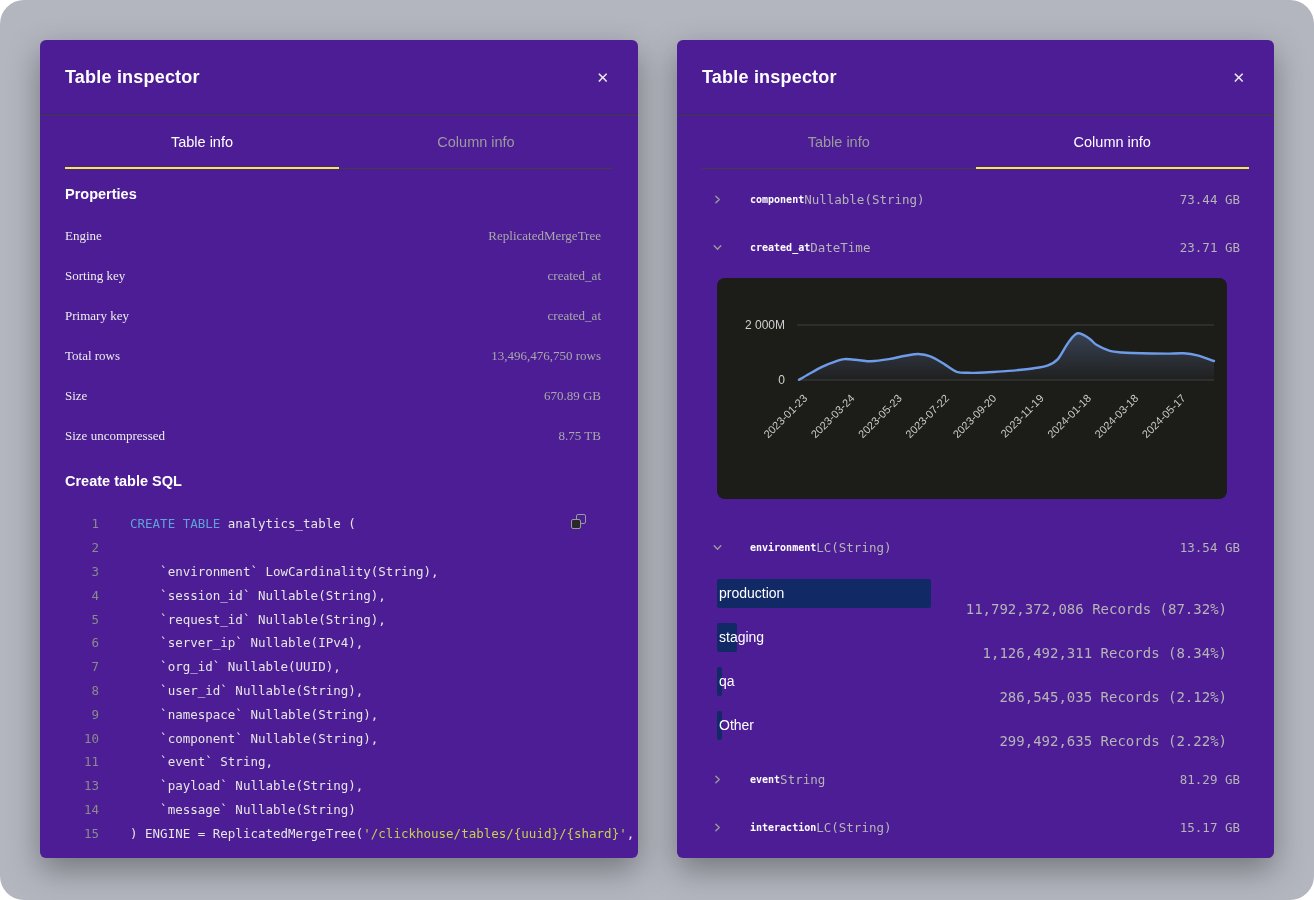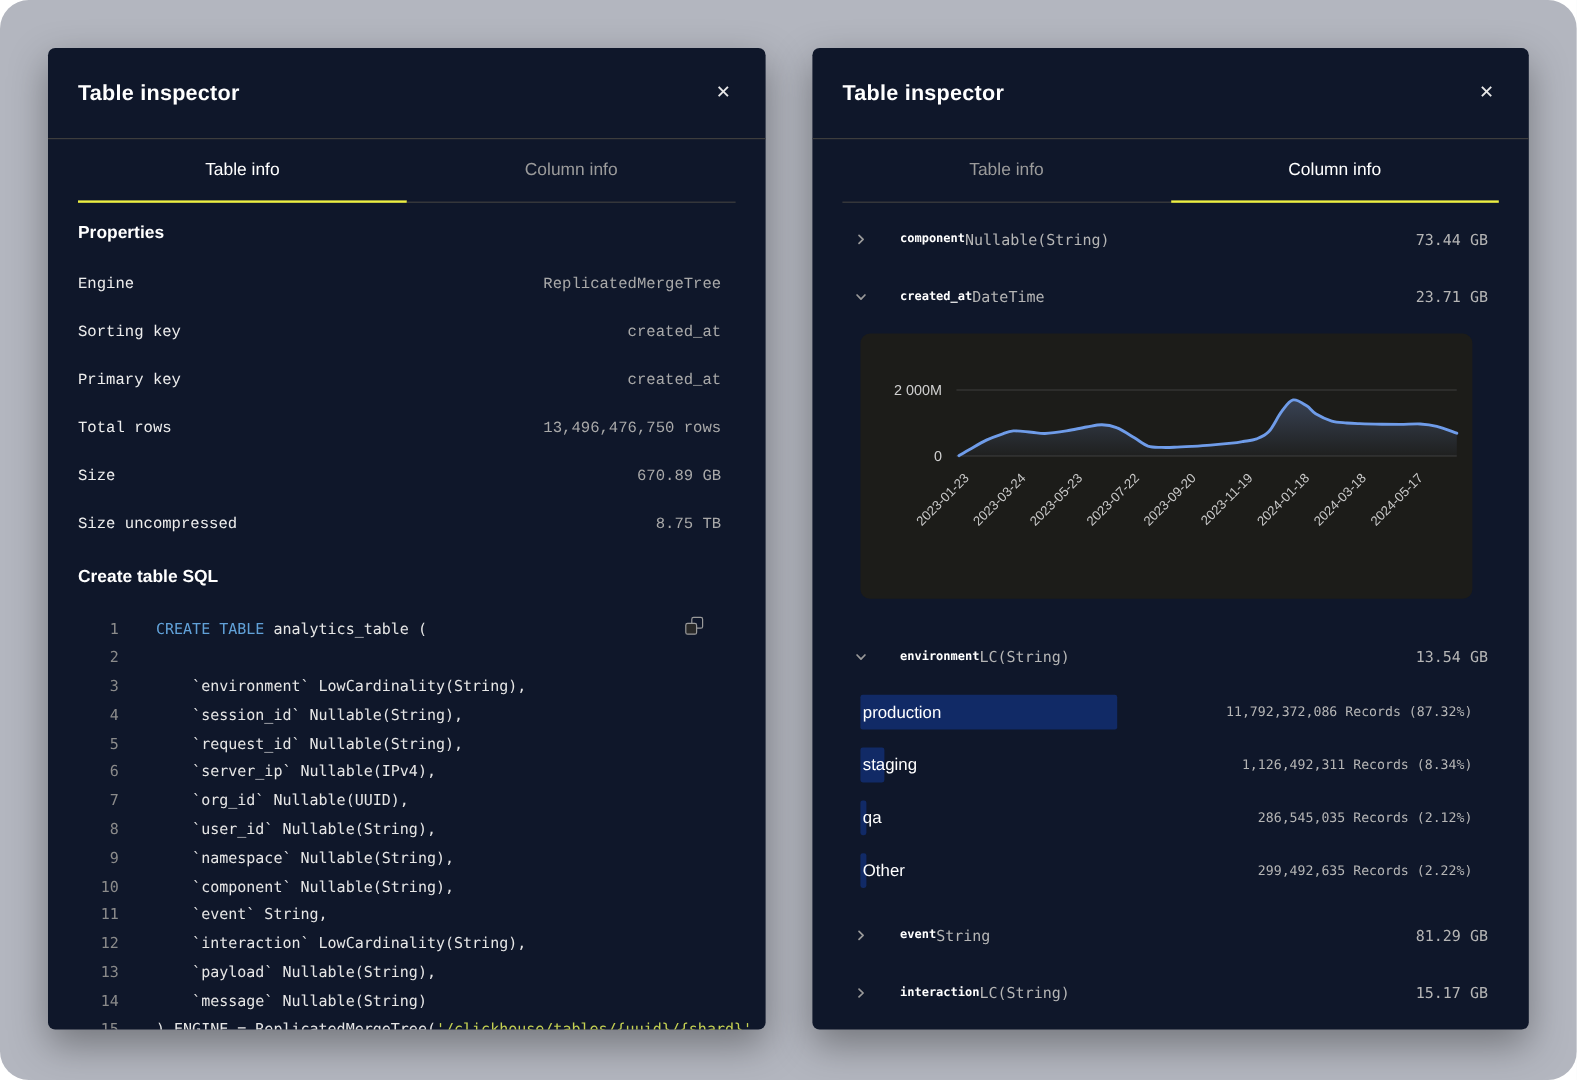--- a/index.html
+++ b/index.html
@@ -1,39 +1,39 @@
 <!DOCTYPE html>
 <html><head>
 <meta charset="utf-8">
 <style>
   html,body{margin:0;padding:0;background:#ffffff;}
   body{width:1314px;height:900px;font-family:"Liberation Sans",sans-serif;-webkit-font-smoothing:antialiased;}
   .canvas{position:relative;width:1314px;height:900px;background:#b3b6bf;border-radius:24px;overflow:hidden;}
-  .panel{position:absolute;top:40px;width:598px;height:818px;background:#0f172a;border-radius:6px;overflow:hidden;
+  .panel{position:absolute;top:40px;width:598px;height:818px;background:#4c1d95;border-radius:6px;overflow:hidden;
          box-shadow:0 12px 32px rgba(0,0,0,.35);}
   #left-panel{left:40px;}
   #right-panel{left:677px;width:597px;}
 
   
   .panel-header{height:76px;display:flex;align-items:center;justify-content:space-between;
                 padding:0 25px;border-bottom:1px solid #3d3d3d;box-sizing:border-box;}
   .panel-title{color:#ffffff;font-size:18px;font-weight:bold;letter-spacing:.2px;}
   .close-btn{background:none;border:none;color:#e8e8e8;font-size:15px;line-height:1;cursor:pointer;padding:4px;}
 
   
   .tabs{display:flex;margin:0 25px;height:53px;}
   .tab{flex:1;display:flex;align-items:center;justify-content:center;font-size:14.5px;color:#9b9b9b;
        border-bottom:1px solid #3f3f3f;cursor:pointer;box-sizing:border-box;}
   .tab.active{color:#ffffff;border-bottom:2.5px solid #edef43;}
 
   
   .content{padding:0 25px;}
   .section-heading{color:#ffffff;font-size:14.5px;font-weight:bold;margin:12px 0 9px;line-height:26px;}
   .prop-row{height:40px;display:flex;align-items:center;justify-content:space-between;
-            font-family:Liberation Mono, monospace;font-size:13px;}
+            font-family:Liberation Serif, serif;font-size:13px;}
   .prop-label{color:#ededed;}
   .prop-value{color:#a9a9a9;padding-right:12px;}
 
   .sql-wrap{position:relative;margin-top:18px;}
   .copy-btn{position:absolute;top:0;right:24px;width:18px;height:18px;background:none;border:none;cursor:pointer;padding:0;}
   .copy-icon{position:relative;display:block;width:15px;height:15px;}
   .copy-icon::after{content:"";position:absolute;right:0;top:0;width:8px;height:8px;border:1.4px solid #9a9a9a;border-radius:2px;}
   .copy-icon::before{content:"";position:absolute;left:0;bottom:0;width:8px;height:8px;border:1.4px solid #9a9a9a;border-radius:2px;background:#292929;z-index:1;}
   .sql-line{display:flex;height:23.8px;align-items:center;font-family:"DejaVu Sans Mono",monospace;font-size:12.5px;white-space:pre;}
   .lnum{width:34px;text-align:right;color:#8b8b8b;flex:none;}
@@ -50,22 +50,22 @@
   .col-type{color:#b5b5b5;font-family:"DejaVu Sans Mono",monospace;font-size:12.5px;text-align:left;}
   .col-size{color:#b5b5b5;font-family:"DejaVu Sans Mono",monospace;font-size:12.5px;text-align:right;padding-right:9px;}
 
   .chart-block{margin:7px 22px 24px 15px;height:221px;background:#1c1c19;border-radius:8px;}
   .chart-block svg{display:block;}
 
   .values-block{margin-bottom:8px;}
   .value-row{position:relative;height:44px;}
   .value-bar{position:absolute;left:15px;top:7.5px;height:29px;background:#112a66;border-radius:2px;}
   .value-label{position:absolute;left:17px;top:0;height:44px;display:flex;align-items:center;color:#ffffff;font-size:14px;z-index:1;}
-  .value-records{position:absolute;right:22px;top:0;height:44px;display:flex;align-items:center;
-                 color:#b5b5b5;font-family:"DejaVu Sans Mono",monospace;font-size:11px;}
+  .value-records{position:absolute;right:22px;top:16px;height:44px;display:flex;align-items:center;
+                 color:#b5b5b5;font-family:"DejaVu Sans Mono",monospace;font-size:14px;}
 </style>
 </head>
 <body>
 
 <div class="canvas">
 
   <section class="panel" id="left-panel">
     <header class="panel-header">
       <div class="panel-title">Table inspector</div>
       <button class="close-btn">
@@ -114,21 +114,20 @@
             <div class="sql-line"><span class="lnum">2</span></div>
             <div class="sql-line"><span class="lnum">3</span><span class="lcode"><span class="seg-p">    `environment` LowCardinality(String),</span></span></div>
             <div class="sql-line"><span class="lnum">4</span><span class="lcode"><span class="seg-p">    `session_id` Nullable(String),</span></span></div>
             <div class="sql-line"><span class="lnum">5</span><span class="lcode"><span class="seg-p">    `request_id` Nullable(String),</span></span></div>
             <div class="sql-line"><span class="lnum">6</span><span class="lcode"><span class="seg-p">    `server_ip` Nullable(IPv4),</span></span></div>
             <div class="sql-line"><span class="lnum">7</span><span class="lcode"><span class="seg-p">    `org_id` Nullable(UUID),</span></span></div>
             <div class="sql-line"><span class="lnum">8</span><span class="lcode"><span class="seg-p">    `user_id` Nullable(String),</span></span></div>
             <div class="sql-line"><span class="lnum">9</span><span class="lcode"><span class="seg-p">    `namespace` Nullable(String),</span></span></div>
             <div class="sql-line"><span class="lnum">10</span><span class="lcode"><span class="seg-p">    `component` Nullable(String),</span></span></div>
             <div class="sql-line"><span class="lnum">11</span><span class="lcode"><span class="seg-p">    `event` String,</span></span></div>
-            <div class="sql-line"><span class="lnum">12</span><span class="lcode"><span class="seg-p">    `interaction` LowCardinality(String),</span></span></div>
             <div class="sql-line"><span class="lnum">13</span><span class="lcode"><span class="seg-p">    `payload` Nullable(String),</span></span></div>
             <div class="sql-line"><span class="lnum">14</span><span class="lcode"><span class="seg-p">    `message` Nullable(String)</span></span></div>
             <div class="sql-line"><span class="lnum">15</span><span class="lcode"><span class="seg-p">) ENGINE = ReplicatedMergeTree(</span><span class="seg-s">'/clickhouse/tables/{uuid}/{shard}'</span><span class="seg-p">,</span></span></div>
           </div>
       </div>
     </div>
   </section>
 
   <section class="panel" id="right-panel">
     <header class="panel-header">

